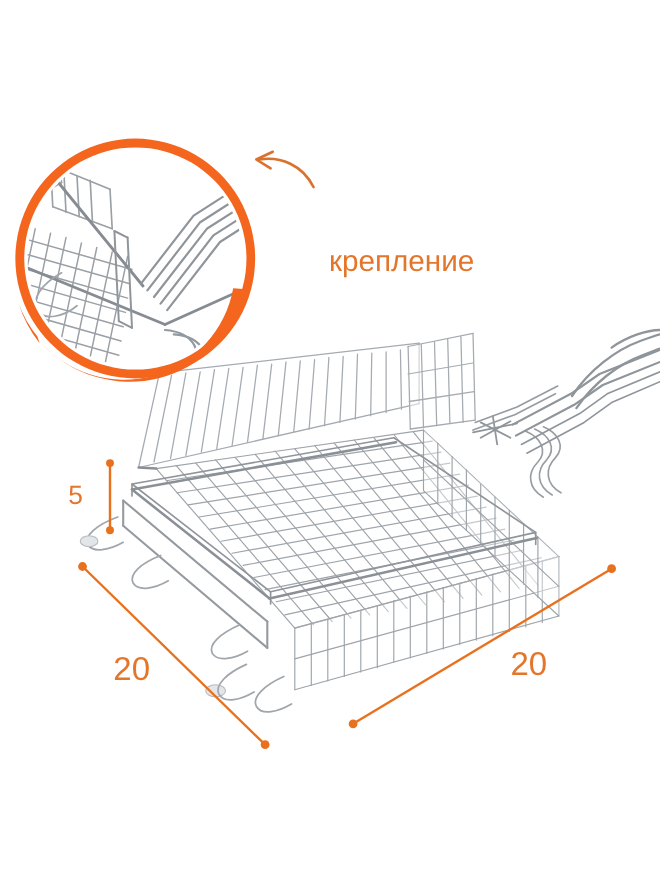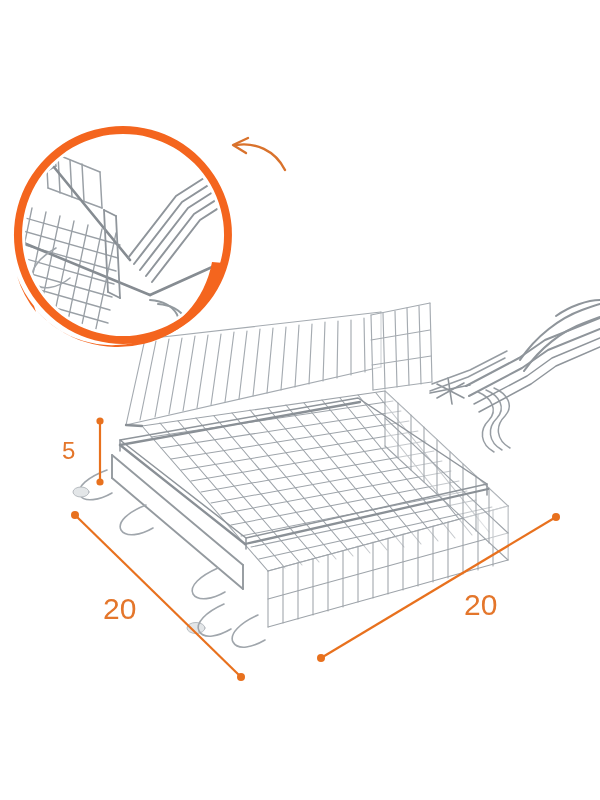--- a/index.html
+++ b/index.html
@@ -379,19 +379,20 @@
       <g>
         <line x1="321" y1="658" x2="556" y2="517"></line>
         <circle cx="321" cy="658" r="4" fill="#E8711E" stroke="none"></circle>
         <circle cx="556" cy="517" r="4" fill="#E8711E" stroke="none"></circle>
       </g>
     </g>
 
   </svg>
 
   <div class="feature-text">
+    <div>крепление</div>
   </div>
 
   <div class="dim-label height-label">5</div>
   <div class="dim-label depth-label">20</div>
   <div class="dim-label width-label">20</div>
 
 </div>
 
 </body></html>

